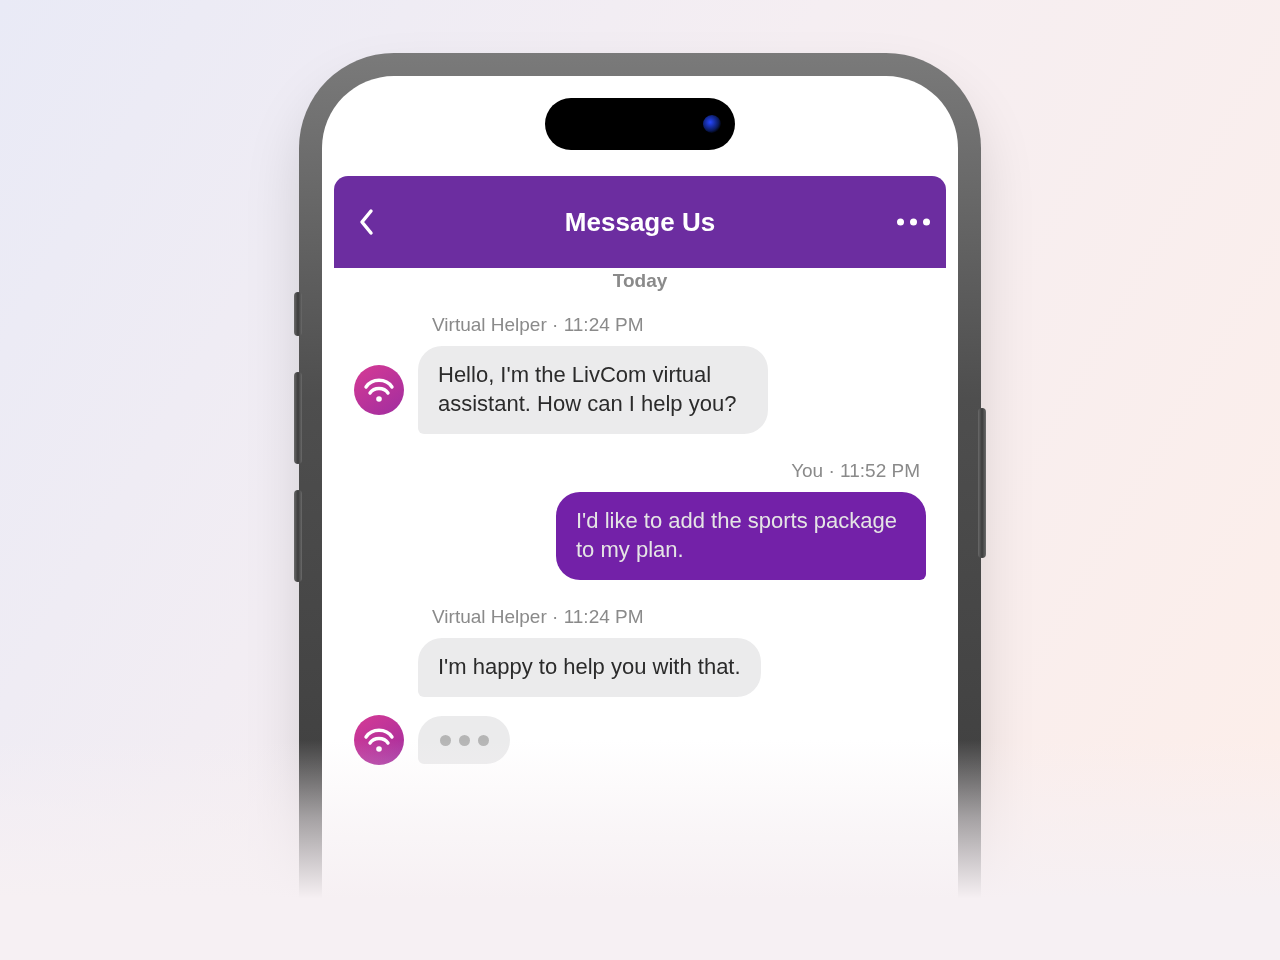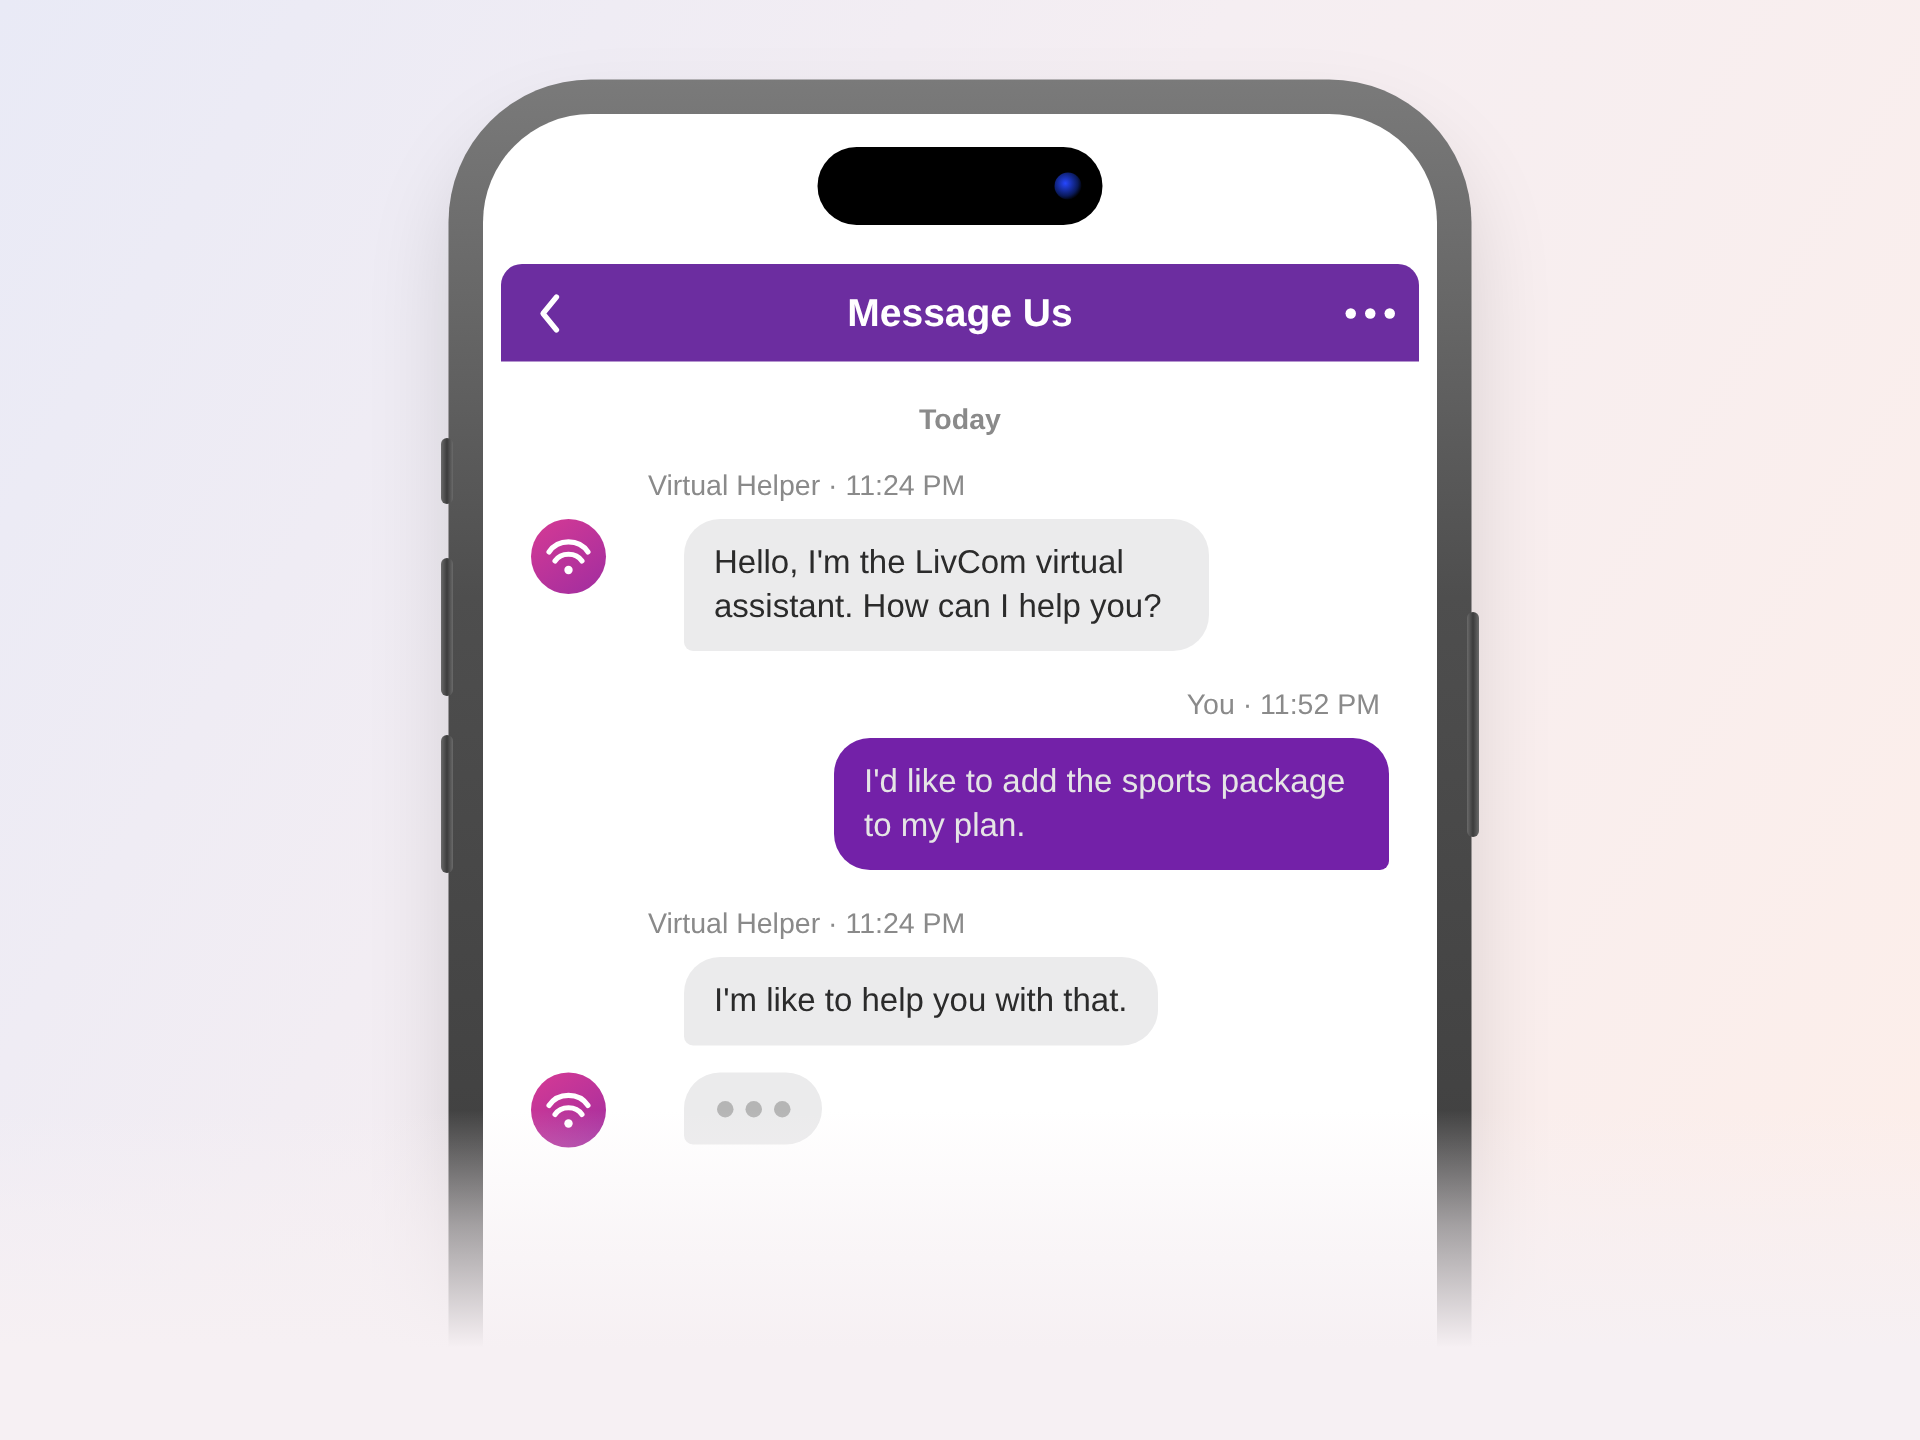--- a/index.html
+++ b/index.html
@@ -105,21 +105,21 @@
 
   .icon-batt { width:38px; height:18px; border:2px solid #111; border-radius:5px; position:relative; }
   .icon-batt::after{ content:""; position:absolute; right:-5px; top:4px; width:3px; height:6px; background:#111; border-radius:2px;}
   .icon-batt span{ position:absolute; inset:2px; background:#111; border-radius:2px;}
 
   .app-header {
     position: absolute;
     top: 100px;
     left: 12px;
     right: 12px;
-    height: 65px;
+    height: 92px;
     background: #6C2DA0;
     border-radius: 14px 14px 0 0;
     display:flex;
     align-items:center;
     justify-content:center;
     color:#fff;
     z-index: 15;
   }
   .app-header .back {
     position:absolute;
@@ -158,21 +158,21 @@
 
   .meta {
     color:#8a8a8a;
     font-size:19px;
     margin-bottom:10px;
   }
   .meta.left { margin-left:78px; }
   .meta.right { text-align:right; margin-right:6px; }
 
   .row { display:flex; margin-bottom:26px; }
-  .row.left { justify-content:flex-start; align-items:flex-start;gap:38px; }
+  .row.left { justify-content:flex-start; align-items:center; }
   .row.right{ justify-content:flex-end; }
 
   .avatar {
     width:50px; height:50px;
     border-radius:50%;
     background: linear-gradient(145deg, #d63a94, #a02da0);
     flex:0 0 50px;
     margin-right:14px;
     display:flex; align-items:center; justify-content:center;
     position:relative;
@@ -282,21 +282,21 @@
       </div>
 
       <div class="meta right">You · 11:52 PM</div>
       <div class="row right">
         <div class="bubble user">I'd like to add the sports package to my plan.</div>
       </div>
 
       <div class="meta left">Virtual Helper · 11:24 PM</div>
       <div class="row left" style="margin-bottom:18px">
         <div style="width:64px"></div>
-        <div class="bubble agent">I'm like to help you with that.</div>
+        <div class="bubble agent">I'm happy to help you with that.</div>
       </div>
 
       <div class="row left">
         <div class="avatar">
           <svg width="34" height="34" viewBox="0 0 34 34">
             <path d="M4 14 C10 5 24 5 30 14" fill="none" stroke="#fff" stroke-width="3.4" stroke-linecap="round"></path>
             <path d="M8 20 C12 14 22 14 26 20" fill="none" stroke="#fff" stroke-width="3.4" stroke-linecap="round"></path>
             <circle cx="17" cy="26" r="2.8" fill="#fff"></circle>
           </svg>
         </div>

